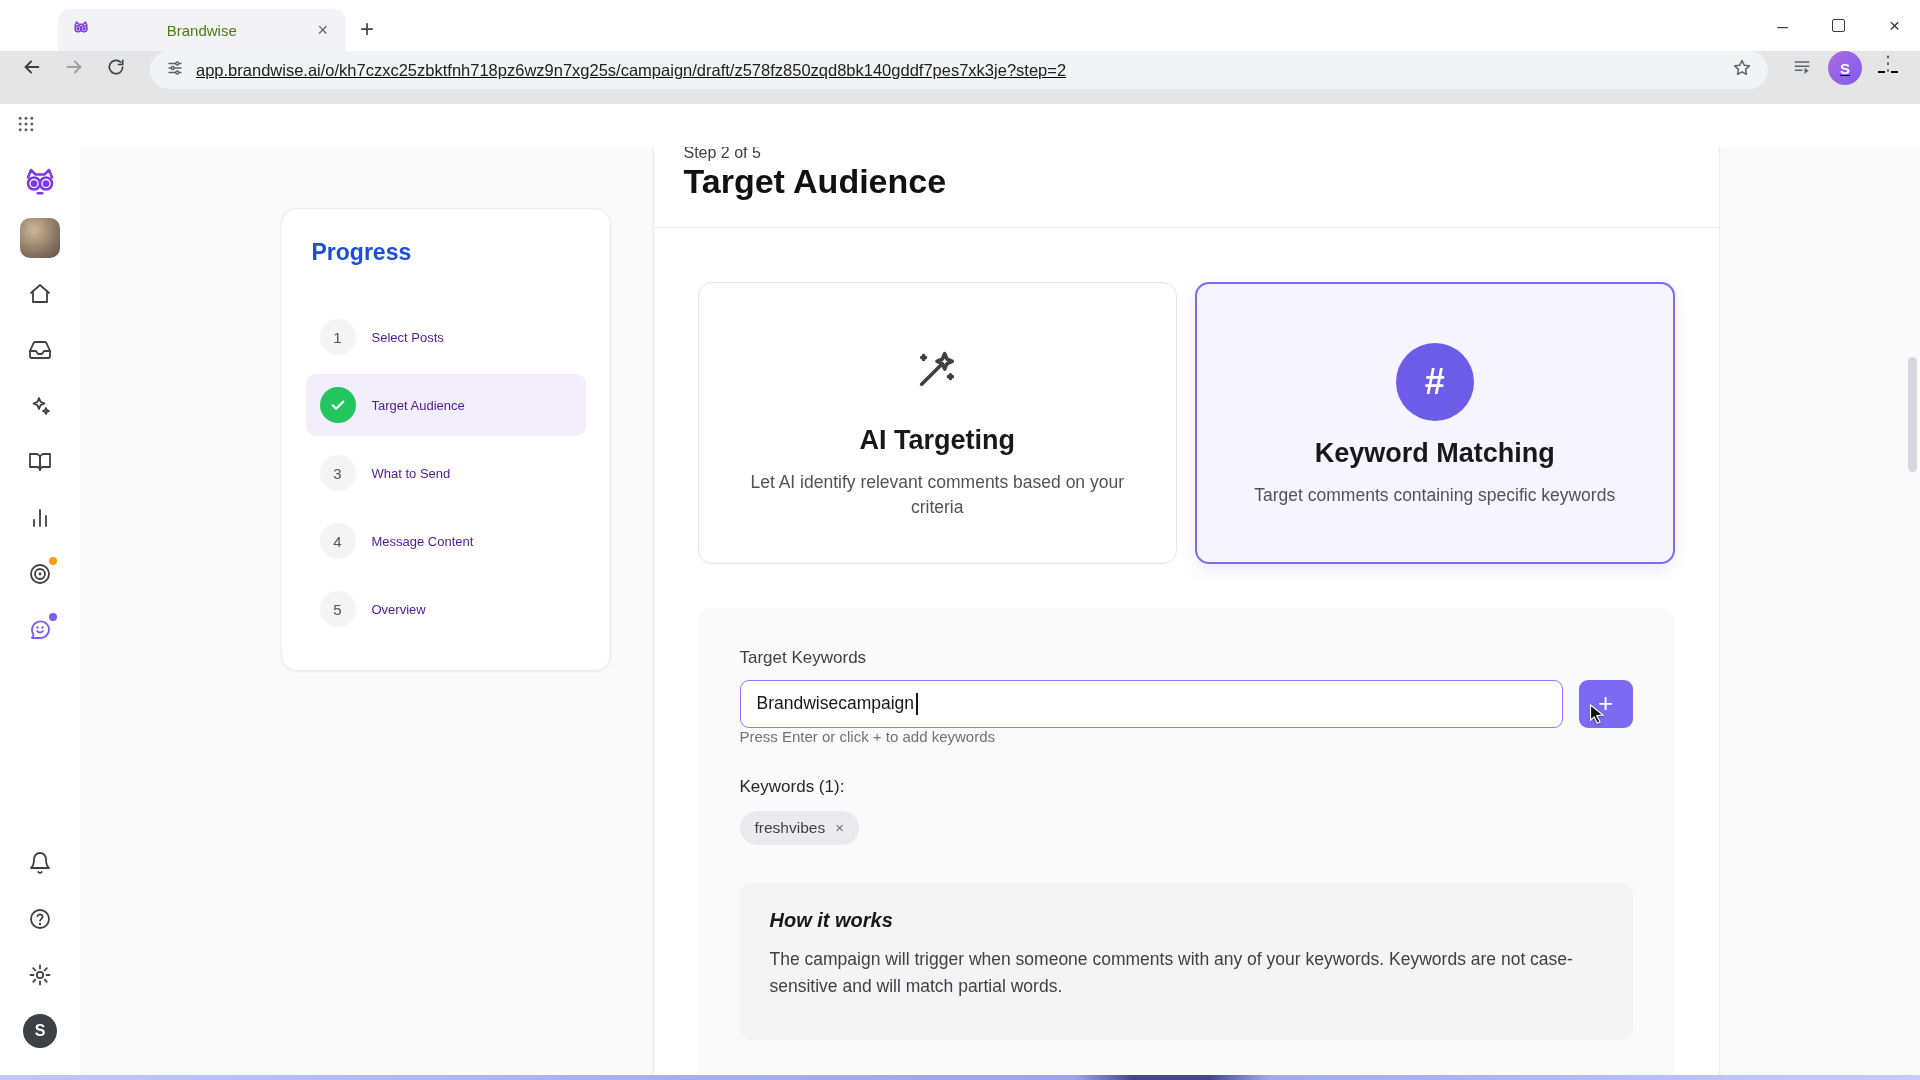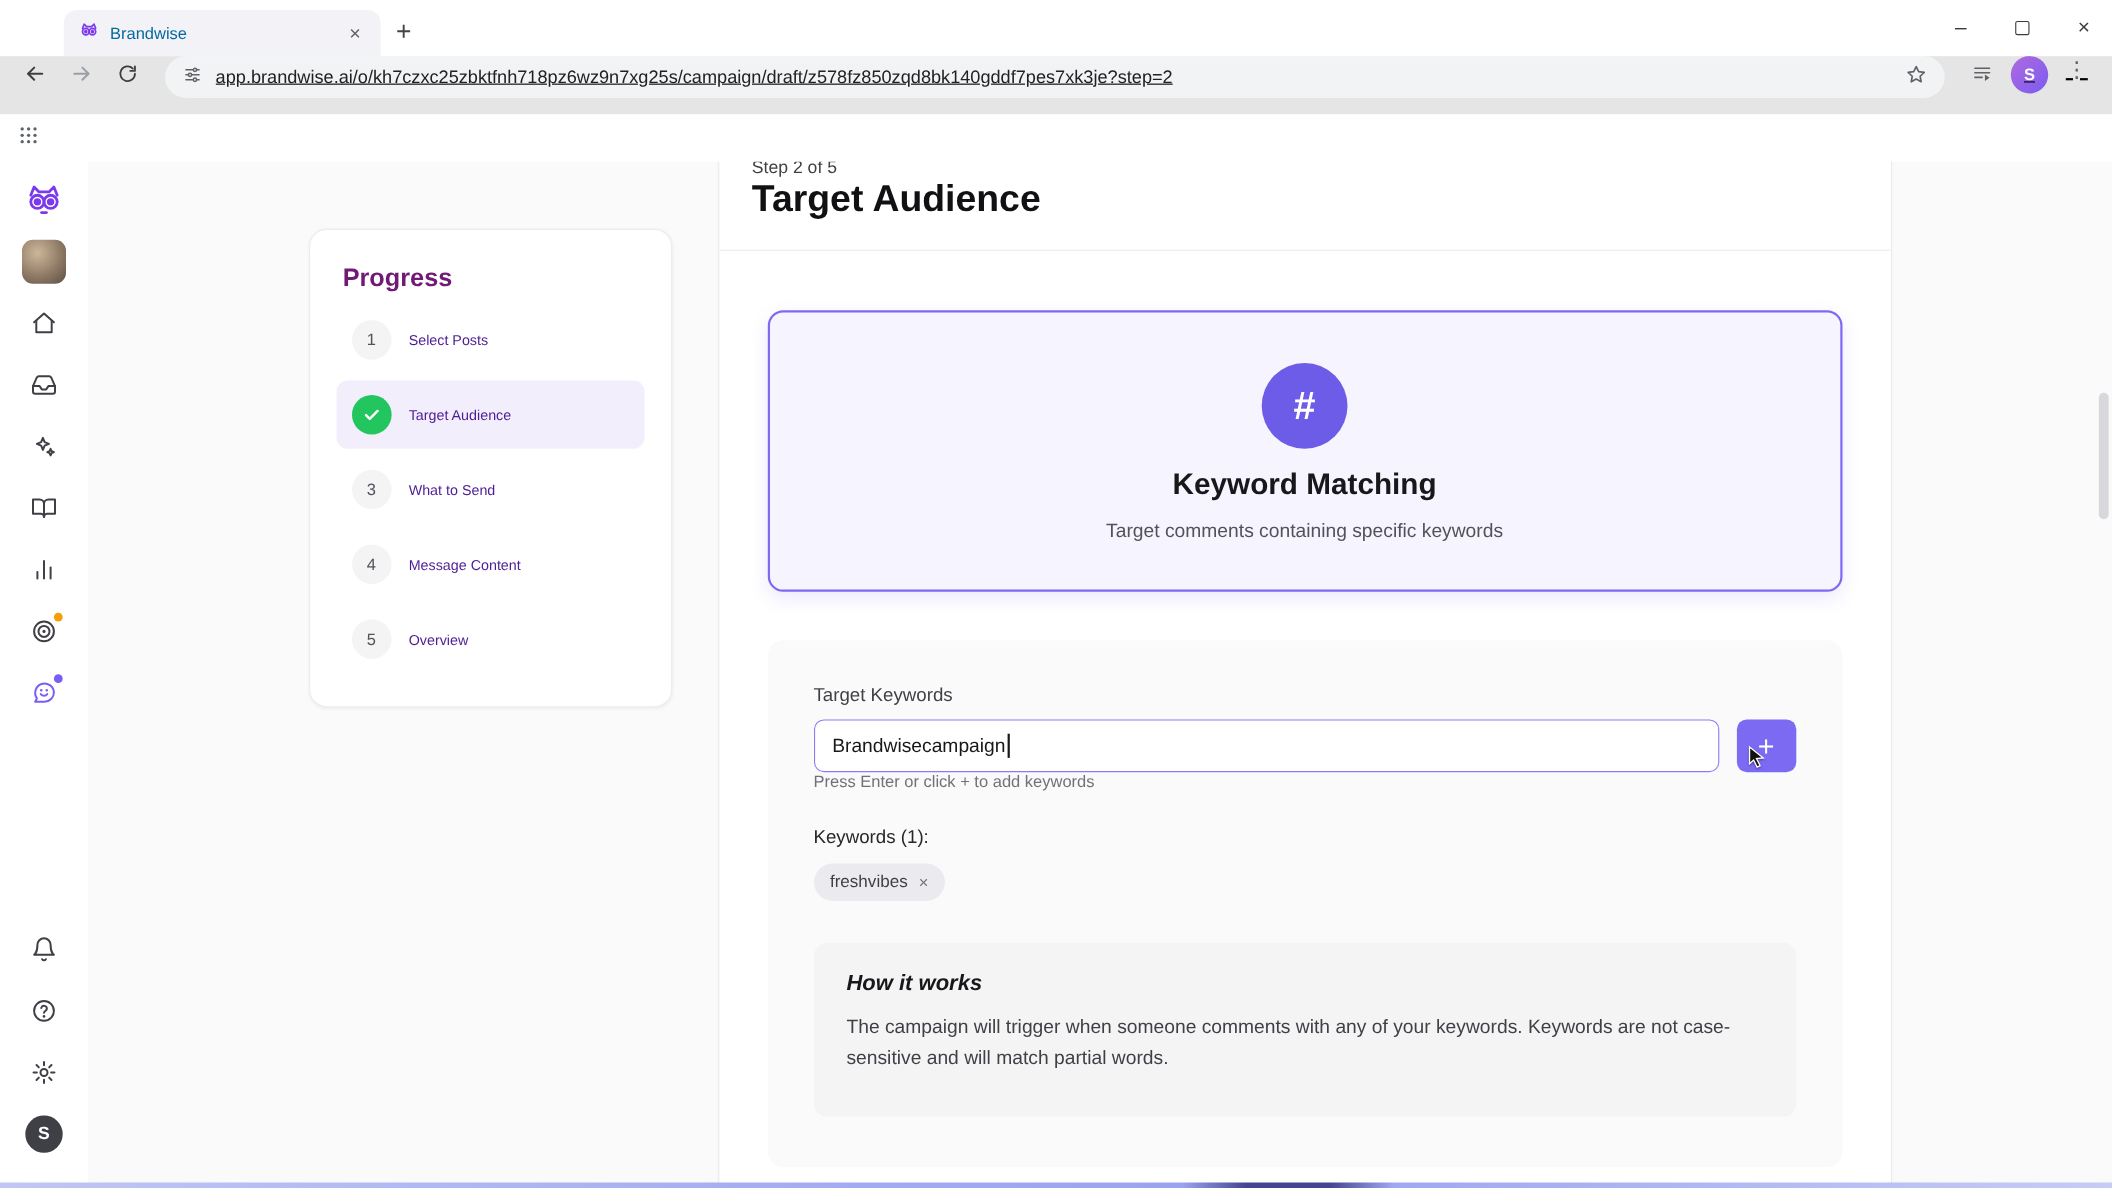--- a/index.html
+++ b/index.html
@@ -1,21 +1,21 @@
 <!DOCTYPE html>
 <html><head>
 <meta charset="utf-8">
 <style>
   * { box-sizing: border-box; margin: 0; padding: 0; }
   html,body { width:1920px; height:1080px; overflow:hidden; font-family:"Liberation Sans", sans-serif; background:#fff; }
 
   
   .tabstrip { height:51px; background:#fff; display:flex; align-items:flex-end; position:relative; }
   .tab { margin-left:58px; height:42px; width:288px; background:#f3f2f6; border-radius:12px 12px 0 0; display:flex; align-items:center; padding:0 14px; gap:10px; }
-  .tab-title { font-size:15px; color:#0369a1; flex:1; white-space:nowrap; overflow:hidden; }
+  .tab-title { font-size:15px; color:#4d7c0f; flex:1; white-space:nowrap; overflow:hidden;text-align:center; }
   .tab-close { font-size:18px; color:#5f6368; line-height:1; padding:2px 4px; border-radius:50%; }
   .newtab-btn { font-size:24px; color:#444; margin-left:14px; margin-bottom:8px; }
   .win-controls { position:absolute; right:20px; top:0; height:51px; display:flex; align-items:center; gap:44px; }
   .win-btn { color:#3c3c3c; font-size:19px; line-height:1; }
   .win-max { width:13px; height:13px; border:1.6px solid #3c3c3c; border-radius:2px; }
 
   .toolbar { height:53px; background:#e5e5e5; display:flex; align-items:flex-start; padding:0 16px; gap:10px;text-decoration:underline; }
   .nav-btn { width:32px; height:32px; display:flex; align-items:center; justify-content:center; border-radius:50%; }
   .omnibox { flex:1; height:38px; background:#f1f3f4; border-radius:19px; display:flex; align-items:center; padding:0 16px; gap:12px; margin:0 8px; }
   .url-text { flex:1; font-size:16.5px; color:#202124; white-space:nowrap; overflow:hidden; }
@@ -33,21 +33,21 @@
   .dot { position:absolute; width:8px; height:8px; border-radius:50%; top:6px; right:6px; }
   .dot-orange { background:#f59e0b; }
   .dot-purple { background:#7c5cf6; }
   .sb-s { width:34px; height:34px; border-radius:50%; background:#3f3f46; color:#fff; font-size:16px; font-weight:700; display:flex; align-items:center; justify-content:center; }
 
   .content { flex:1; display:flex; justify-content:center; gap:42px; overflow:hidden; position:relative; }
   .scroll-thumb { position:absolute; right:3px; top:210px; width:9px; height:115px; background:#d7d7dc; border-radius:5px; }
 
   
   .progress-card { width:330px; margin-top:61px; align-self:flex-start; background:#fff; border:1px solid #ececef; border-radius:16px; padding:30px 24px 24px; box-shadow:0 1px 3px rgba(0,0,0,.05); }
-  .progress-title { font-size:23px; font-weight:700; color:#701a75; margin-bottom:12px; padding-left:6px; }
+  .progress-title { font-size:23px; font-weight:700; color:#1d4ed8; margin-bottom:40px; padding-left:6px; }
   .step-row { display:flex; align-items:center; gap:16px; padding:13px 14px; border-radius:10px; margin-bottom:6px; }
   .step-row.active { background:#f2eefc; }
   .step-num { width:36px; height:36px; min-width:36px; border-radius:50%; background:#f4f4f5; color:#52525b; display:flex; align-items:center; justify-content:center; font-size:15px; }
   .step-num.done { background:#22c55e; }
   .step-label { font-size:13px; color:#4c1d95; }
 
   
   .main-card { width:1067px; margin-top:-16px; background:#fff; border:1px solid #ececef; border-radius:14px; height:1400px; box-shadow:0 1px 3px rgba(0,0,0,.04); }
   .main-header { padding:12px 30px 0; border-bottom:1px solid #ececef; }
   .step-indicator { font-size:16px; color:#404040; }
@@ -299,20 +299,32 @@
 
     <div class="main-card">
       <div class="main-header">
         <div class="step-indicator">Step 2 of 5</div>
         <div class="main-title">Target Audience</div>
       </div>
 
       <div class="main-body">
 
         <div class="options">
+          <div class="option-card">
+            <div class="option-icon-wrap">
+              <svg width="46" height="46" viewBox="0 0 24 24" fill="none" stroke="#3f3f46" stroke-width="1.9" stroke-linecap="round" stroke-linejoin="round">
+                <path d="M4 20L14.5 9.5"></path>
+                  <path d="M13 8l1.2 2.8 2.8 1.2-2.8 1.2L13 16l-1.2-2.8L9 12l2.8-1.2z" transform="translate(3 -4)"></path>
+                  <path d="M5 5v2M4 6h2"></path>
+                  <path d="M19 15v2M18 16h2"></path>
+              </svg>
+            </div>
+            <div class="option-title">AI Targeting</div>
+            <div class="option-desc">Let AI identify relevant comments based on your criteria</div>
+          </div>
 
           <div class="option-card selected">
             <div class="option-icon-wrap">
               <div class="hash-circle">#</div>
             </div>
             <div class="option-title">Keyword Matching</div>
             <div class="option-desc">Target comments containing specific keywords</div>
           </div>
         </div>
 

